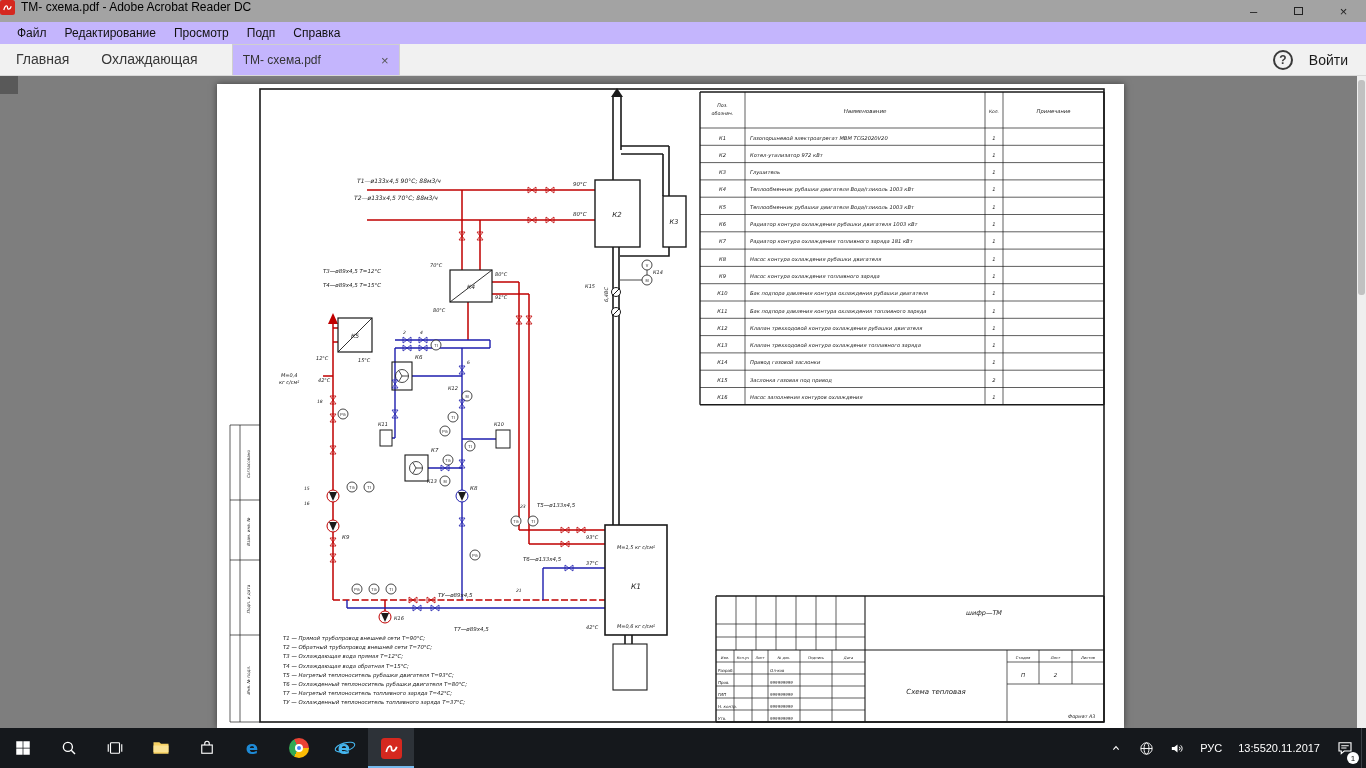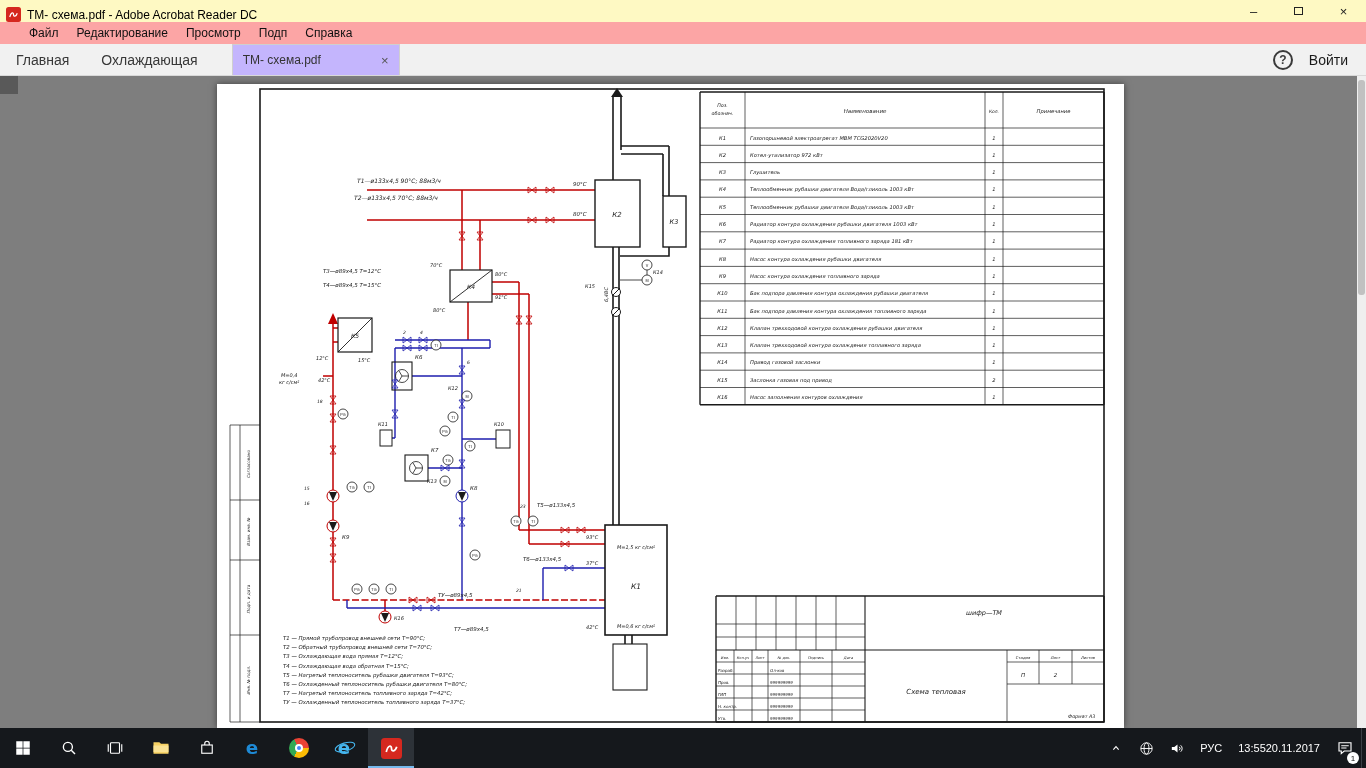--- a/index.html
+++ b/index.html
@@ -1,26 +1,26 @@
 <!DOCTYPE html>
 <html><head>
 <meta charset="utf-8">
 <style>
 *{box-sizing:border-box;margin:0;padding:0}
 html,body{width:1366px;height:768px;overflow:hidden;font-family:"Liberation Sans",sans-serif;background:#7e7e7e}
 
-.titlebar{position:absolute;top:0;left:0;right:0;height:22px;background:#fef9c3;display:flex;align-items:flex-end;padding-left:6px;z-index:9}
+.titlebar{position:absolute;top:0;left:0;right:0;height:22px;background:#a3a3a3;display:flex;align-items:flex-start;z-index:9}
 .app-ico{width:15px;height:15px;margin-right:6px;flex:0 0 auto}
 .titlebar .title{font-size:12px;color:#000}
 .win-controls{margin-left:auto;display:flex;height:100%}
 .win-btn{width:45px;height:100%;display:flex;align-items:center;justify-content:center;font-size:13px;color:#222}
 .max-glyph{width:9px;height:8px;border:1px solid #222}
-.menubar{position:absolute;top:22px;left:0;right:0;height:22px;background:#fca5a5;display:flex;align-items:center;padding-left:20px;z-index:9}
+.menubar{position:absolute;top:22px;left:0;right:0;height:22px;background:#c4b5fd;display:flex;align-items:center;padding-left:8px;z-index:9}
 .menu-item{font-size:12px;padding:0 9px;color:#111;cursor:default}
-.tabbar{position:absolute;top:44px;left:0;right:0;height:32px;background:#f1f1f1;border-bottom:1px solid #d9d9d9;display:flex;align-items:center;z-index:9}
+.tabbar{position:absolute;top:44px;left:0;right:0;height:32px;background:#f1f1f1;border-bottom:1px solid #d9d9d9;display:flex;align-items:flex-start;z-index:9}
 .tab-main{font-size:14px;color:#383838;padding:0 16px;line-height:30px}
 .doc-tab{margin-left:18px;height:31px;background:#c4b5fd;border:1px solid #cfcfcf;border-bottom:none;display:flex;align-items:center;padding:0 10px;font-size:12px;color:#333;min-width:168px}
 .doc-tab .close{margin-left:auto;padding-left:16px;font-size:13px;color:#555}
 .tab-right{margin-left:auto;display:flex;align-items:center;gap:16px;padding-right:18px;height:100%}
 .help{width:20px;height:20px;border:2px solid #3a3a3a;border-radius:50%;display:flex;align-items:center;justify-content:center;font-size:12px;font-weight:bold;color:#3a3a3a}
 .signin{font-size:14px;color:#1a1a1a}
 
 .docarea{position:absolute;top:76px;left:0;right:0;bottom:40px;background:#7e7e7e}
 .nav-corner{position:absolute;left:0;top:0;width:18px;height:18px;background:#595959}
 .vscroll{position:absolute;right:0;top:0;bottom:0;width:9px;background:#efefef}

